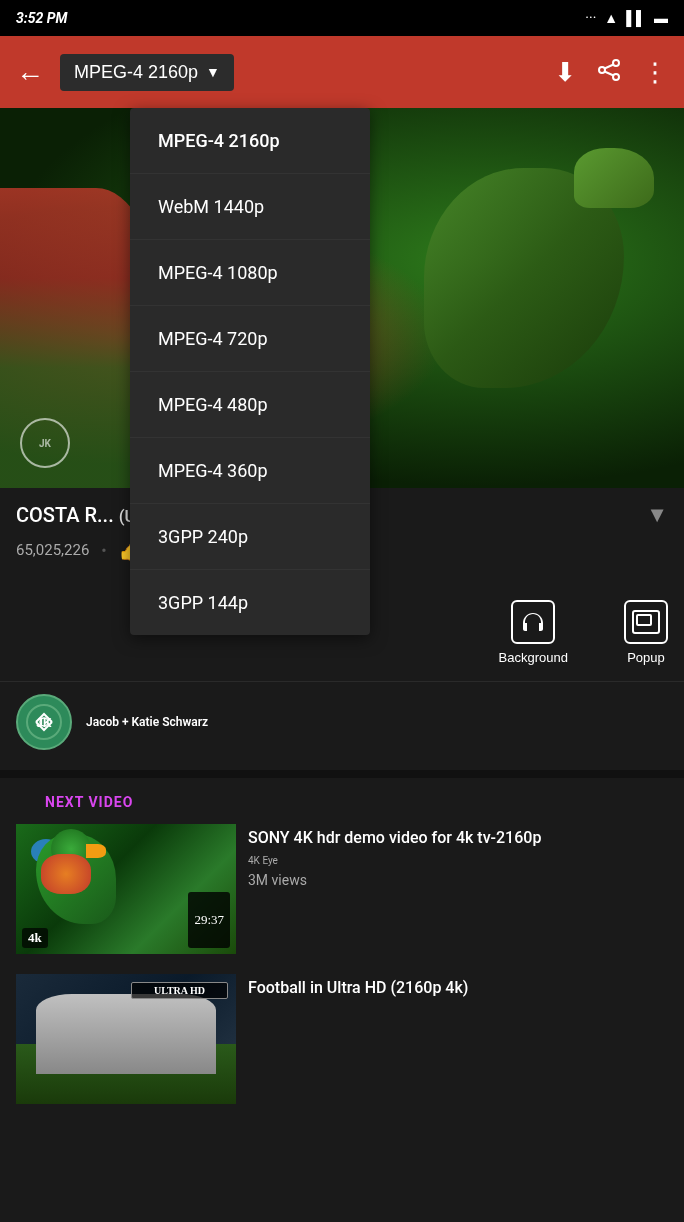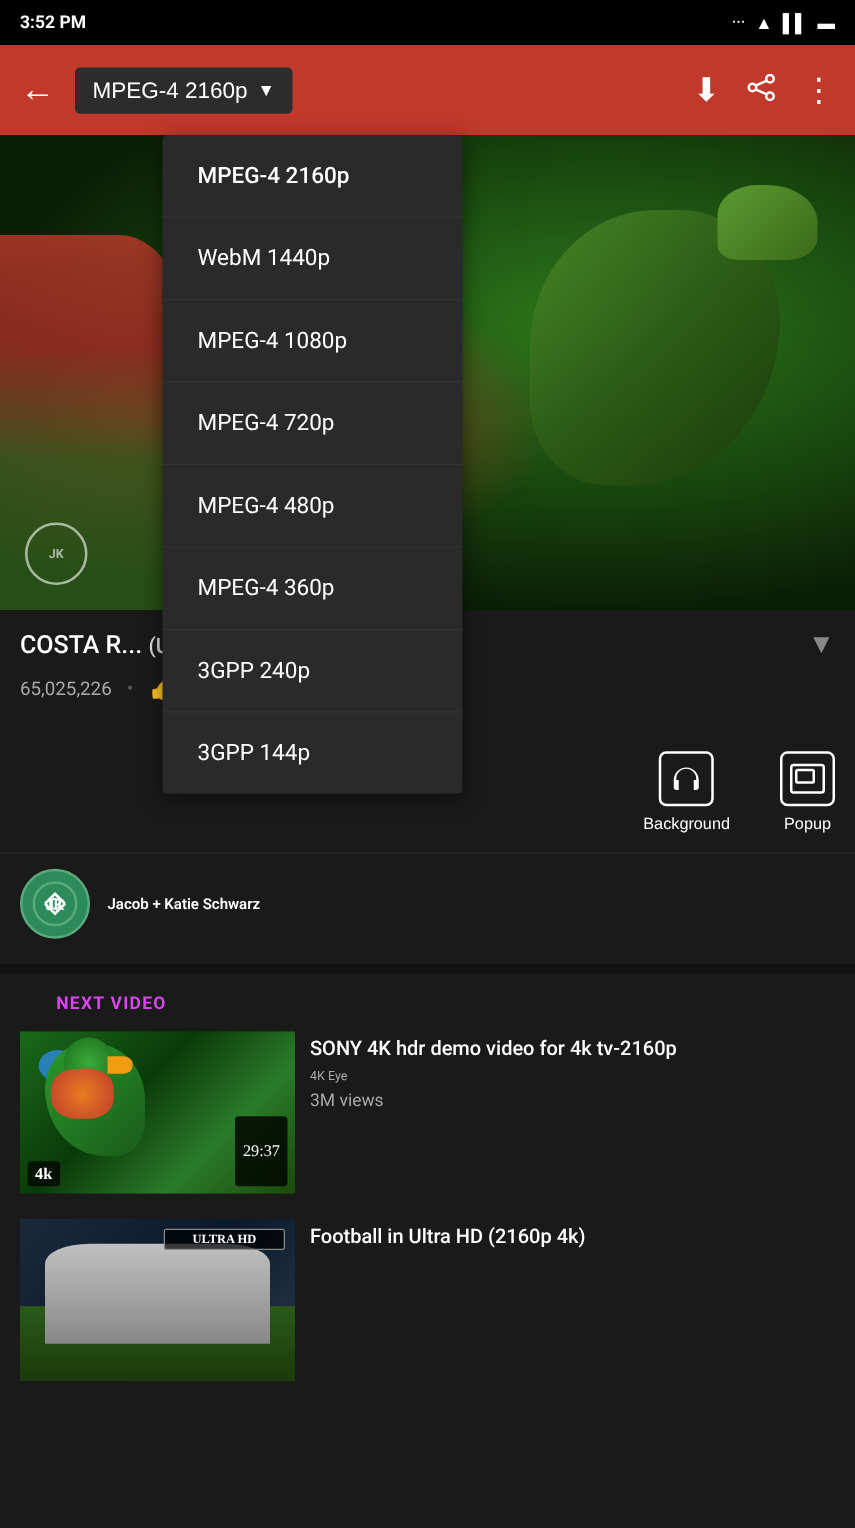--- a/index.html
+++ b/index.html
@@ -17,21 +17,21 @@
     .status-bar {
       background: #000;
       height: 36px;
       display: flex;
       align-items: center;
       justify-content: space-between;
       padding: 0 16px;
       font-size: 14px;
       color: #fff;
     }
-    .status-bar-time { font-weight: bold; }
+    .status-bar-time { font-weight: bold; font-style: italic; }
     .status-bar-icons { display: flex; gap: 8px; align-items: center; }
 
     
     .app-bar {
       background: #c0392b;
       height: 72px;
       display: flex;
       align-items: center;
       padding: 0 16px;
       gap: 16px;
@@ -193,21 +193,21 @@
       background: none;
       border: none;
       cursor: pointer;
     }
     .like-icon { font-size: 20px; color: #fff; }
 
     
     .action-buttons-row {
       display: flex;
       justify-content: flex-end;
-      gap: 40px;
+      gap: 56px;
       padding: 8px 16px 16px;
     }
     .action-btn {
       display: flex;
       flex-direction: column;
       align-items: center;
       gap: 6px;
       color: #fff;
       font-size: 13px;
       background: none;

